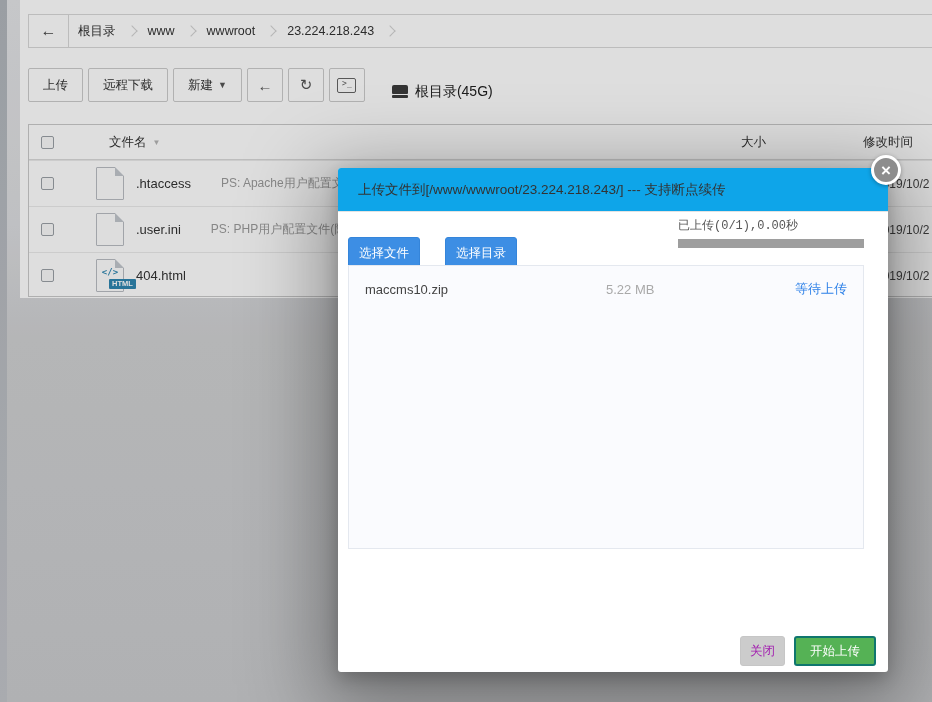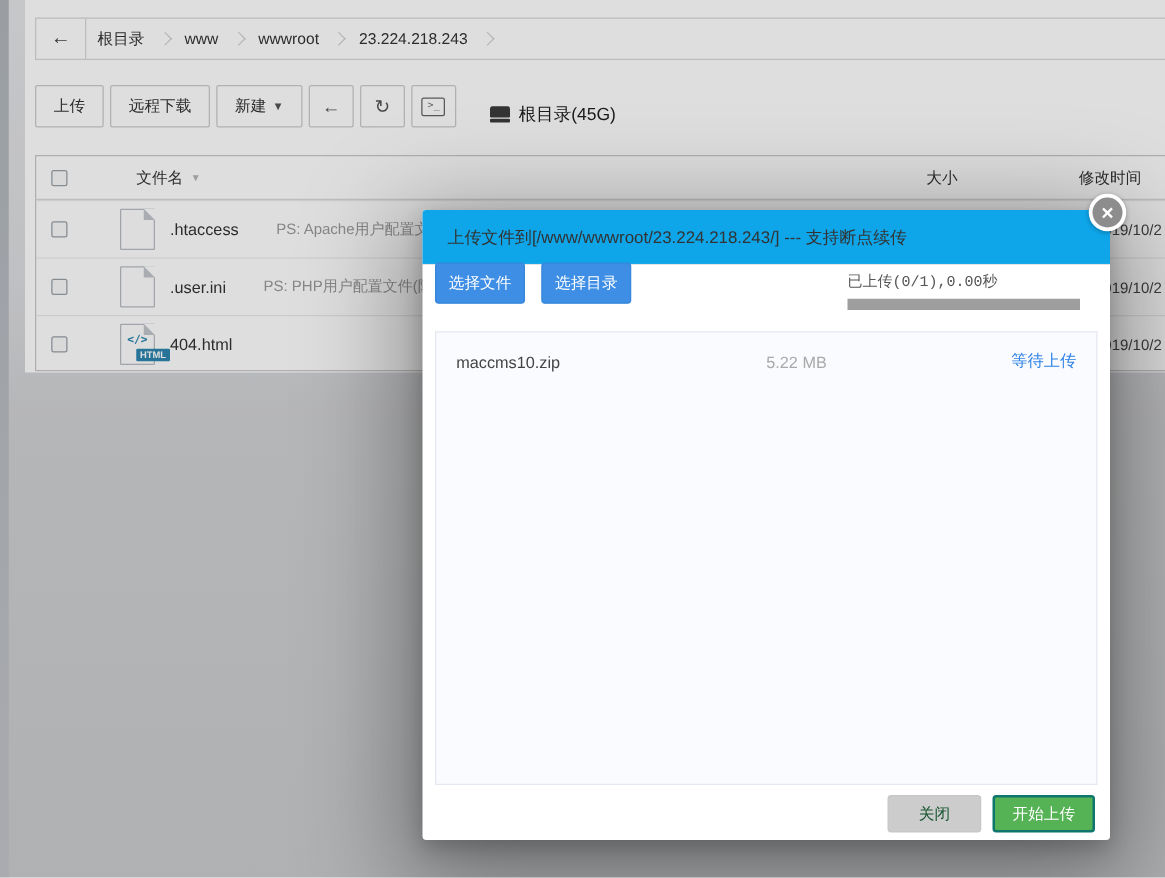--- a/index.html
+++ b/index.html
@@ -63,34 +63,34 @@
   
   .dialog{position:absolute;left:338px;top:168px;width:550px;height:504px;background:#fff;z-index:20;
     border-radius:3px;box-shadow:0 22px 80px 18px rgba(0,0,0,0.35),0 6px 18px rgba(0,0,0,0.22);}
   .dlg-header{height:44px;background:#0ea5e9;border-bottom:1px solid #e3e3e3;border-radius:3px 3px 0 0;
     display:flex;align-items:center;padding-left:20px;font-size:13.5px;color:#333;}
   .dlg-close{position:absolute;top:-13px;right:-13px;width:30px;height:30px;border-radius:50%;
     background:#8d8d8d;border:3px solid #fff;color:#fff;display:flex;align-items:center;justify-content:center;
     font-size:17px;font-weight:bold;cursor:pointer;box-shadow:0 1px 4px rgba(0,0,0,0.3);line-height:1;z-index:25;}
   .blue-btn{height:33px;background:#3d8ee4;border:1px solid #3585da;border-radius:3px;color:#fff;
     font-size:12.5px;display:flex;align-items:center;justify-content:center;padding:0 10px;cursor:pointer;}
-  .choose-row{position:absolute;left:10px;top:42px;display:flex;gap:13px;border-radius:16px;}
+  .choose-row{position:absolute;left:10px;top:69px;display:flex;gap:25px;border-radius:16px;}
   .progress-wrap{position:absolute;right:24px;top:49px;width:186px;font-family:Liberation Mono, monospace;}
   .progress-text{font-size:12px;color:#555;}
   .progress-track{margin-top:5px;height:9px;background:#9e9e9e;width:100%;}
-  .upl-list{position:absolute;left:10px;right:10px;top:97px;height:363px;background:#fafbfe;
+  .upl-list{position:absolute;left:10px;right:24px;top:97px;height:284px;background:#fafbfe;
     border:1px solid #e4e8ef;overflow:hidden;}
   .upl-row{height:46px;display:flex;align-items:center;padding:0 16px;}
   .upl-name{width:50%;font-size:13px;color:#444;}
   .upl-size{font-size:13px;color:#a9a9a9;}
   .upl-status{margin-left:auto;font-size:13px;color:#2f82e8;cursor:pointer;}
   .dlg-footer{position:absolute;left:0;right:0;bottom:0;height:42px;display:flex;align-items:center;
     justify-content:flex-end;gap:9px;padding-right:12px;}
-  .gray-btn{height:30px;padding:0 24px;background:#cccccc;border:1px solid #c6c6c6;border-radius:3px;
-    color:#14532d;font-size:12.5px;display:flex;align-items:center;cursor:pointer;}
+  .gray-btn{height:30px;padding:0 9px;background:#cccccc;border:1px solid #c6c6c6;border-radius:3px;
+    color:#a21caf;font-size:12.5px;display:flex;align-items:center;cursor:pointer;}
   .green-btn{height:30px;padding:0 14px;background:#55b255;border:2px solid #0f766e;border-radius:3px;
     color:#fff;font-size:12.5px;display:flex;align-items:center;cursor:pointer;}
 </style>
 </head>
 <body>
 
 <div class="edge-strip"></div>
 
 <div class="main">
 

